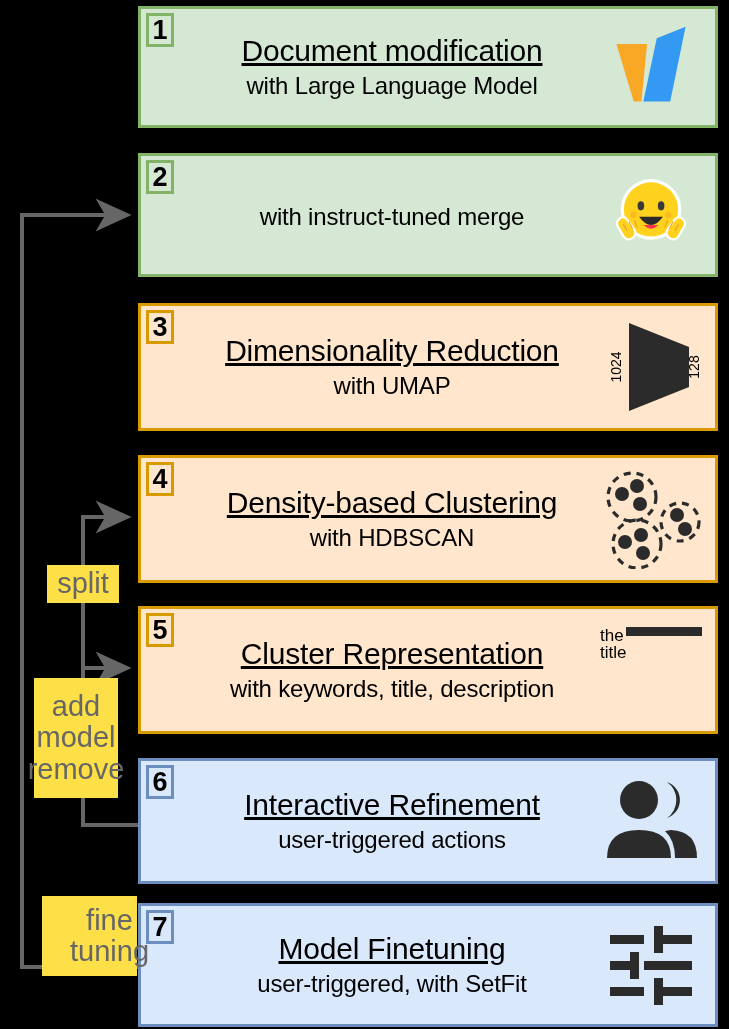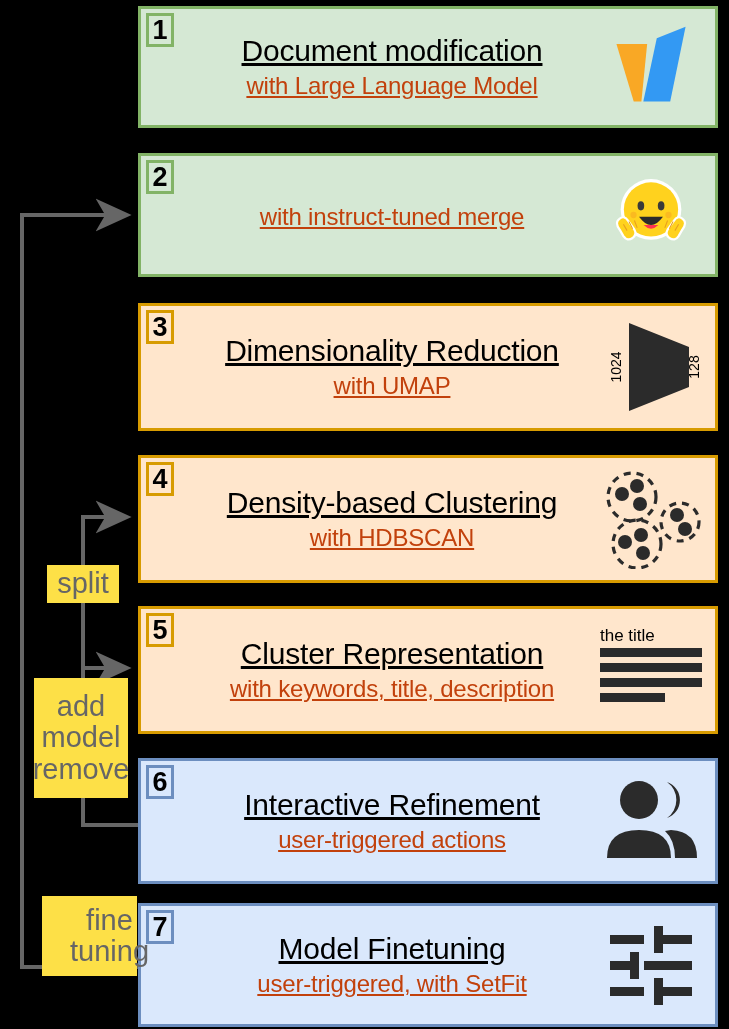--- a/index.html
+++ b/index.html
@@ -33,22 +33,22 @@
     position: absolute;
     left: 44px; right: 116px; top: 0; bottom: 0;
     display: flex; flex-direction: column;
     align-items: center; justify-content: center;
   }
   .step .title {
     font-size: 30px; color: #000; line-height: 1.12;
     white-space: nowrap; letter-spacing: -0.2px; text-decoration: underline;
   }
   .step .subtitle {
-    font-size: 24px; color: #c2410c; line-height: 1.15; margin-top: 4px;
-    white-space: nowrap; letter-spacing: -0.2px; text-decoration: underline;
+    font-size: 24px; color: #000000; line-height: 1.15; margin-top: 4px;
+    white-space: nowrap; letter-spacing: -0.2px;
   }
   .step .art {
     position: absolute;
     right: 8px; top: 0; bottom: 0; width: 112px;
     display: flex; align-items: center; justify-content: center;
   }
 
   
   .theme-green { background: #d5e8d4; border-color: #82b366; }
   .theme-green .badge { background: #d5e8d4; border-color: #82b366; }
@@ -73,21 +73,21 @@
     display: flex; flex-direction: column;
     align-items: center; justify-content: center;
     white-space: nowrap;
   }
 
   
   .vlogo { width: 96px; height: 96px; }
   .hf { width: 92px; height: 92px; }
   .funnel { width: 108px; height: 100px; }
   .clusters { width: 104px; height: 100px; }
-  .repr { width: 102px; height: 86px; display:flex; flex-direction:column; align-items:flex-start; }
+  .repr { width: 102px; height: 86px; display:flex; flex-direction:row; align-items:flex-start; }
   .repr .rtitle { font-size: 17px; color:#000; margin-bottom: 4px; line-height:1; }
   .repr .bar { background:#2b2b2b; height: 9px; margin-bottom: 6px; }
   .people { width: 104px; height: 86px; }
   .sliders { width: 86px; height: 82px; }
 </style>
 </head>
 <body>
 
 <div id="stage">
 
@@ -233,21 +233,21 @@
         <rect x="48" y="63" width="36" height="9" fill="#2b2b2b"></rect>
         <rect x="46" y="54" width="9" height="27" fill="#2b2b2b"></rect>
       </svg>
     </div>
   </div>
 
   <div class="edge-label" style="left:47px; top:565px; width:72px; height:38px;">
     <span>split</span>
   </div>
 
-  <div class="edge-label" style="left:34px; top:678px; width:94px; height:120px;">
+  <div class="edge-label" style="left:34px; top:678px; width:84px; height:120px;">
     <span>add</span>
     <span>model</span>
     <span>remove</span>
   </div>
 
   <div class="edge-label" style="left:42px; top:896px; width:95px; height:80px;padding-left:40px;">
     <span>fine</span>
     <span>tuning</span>
   </div>
 

